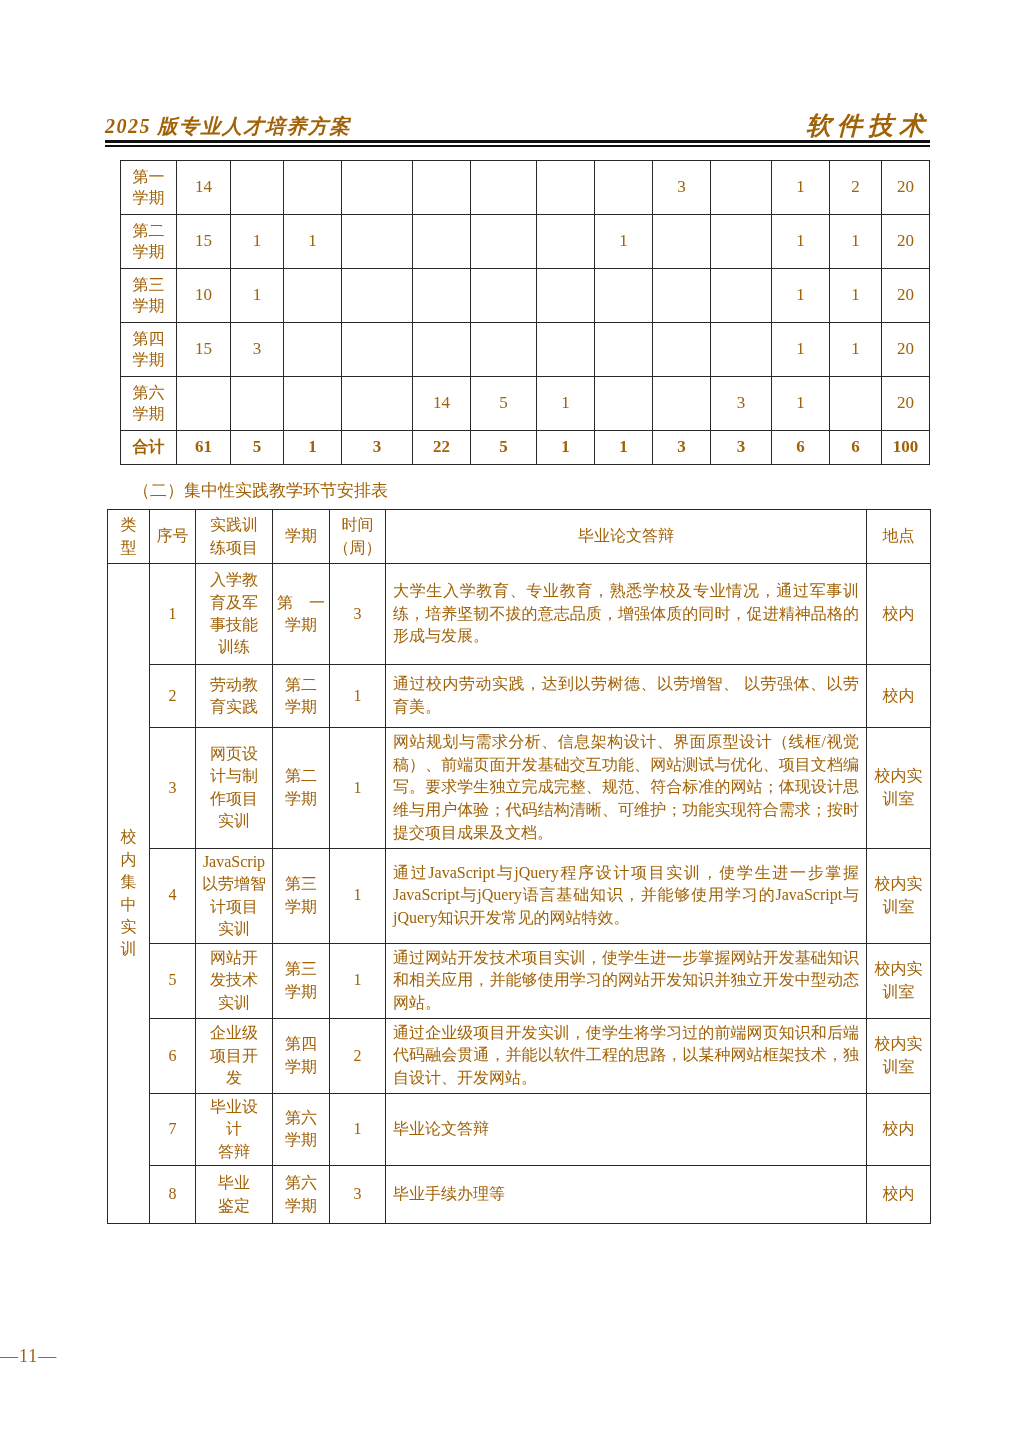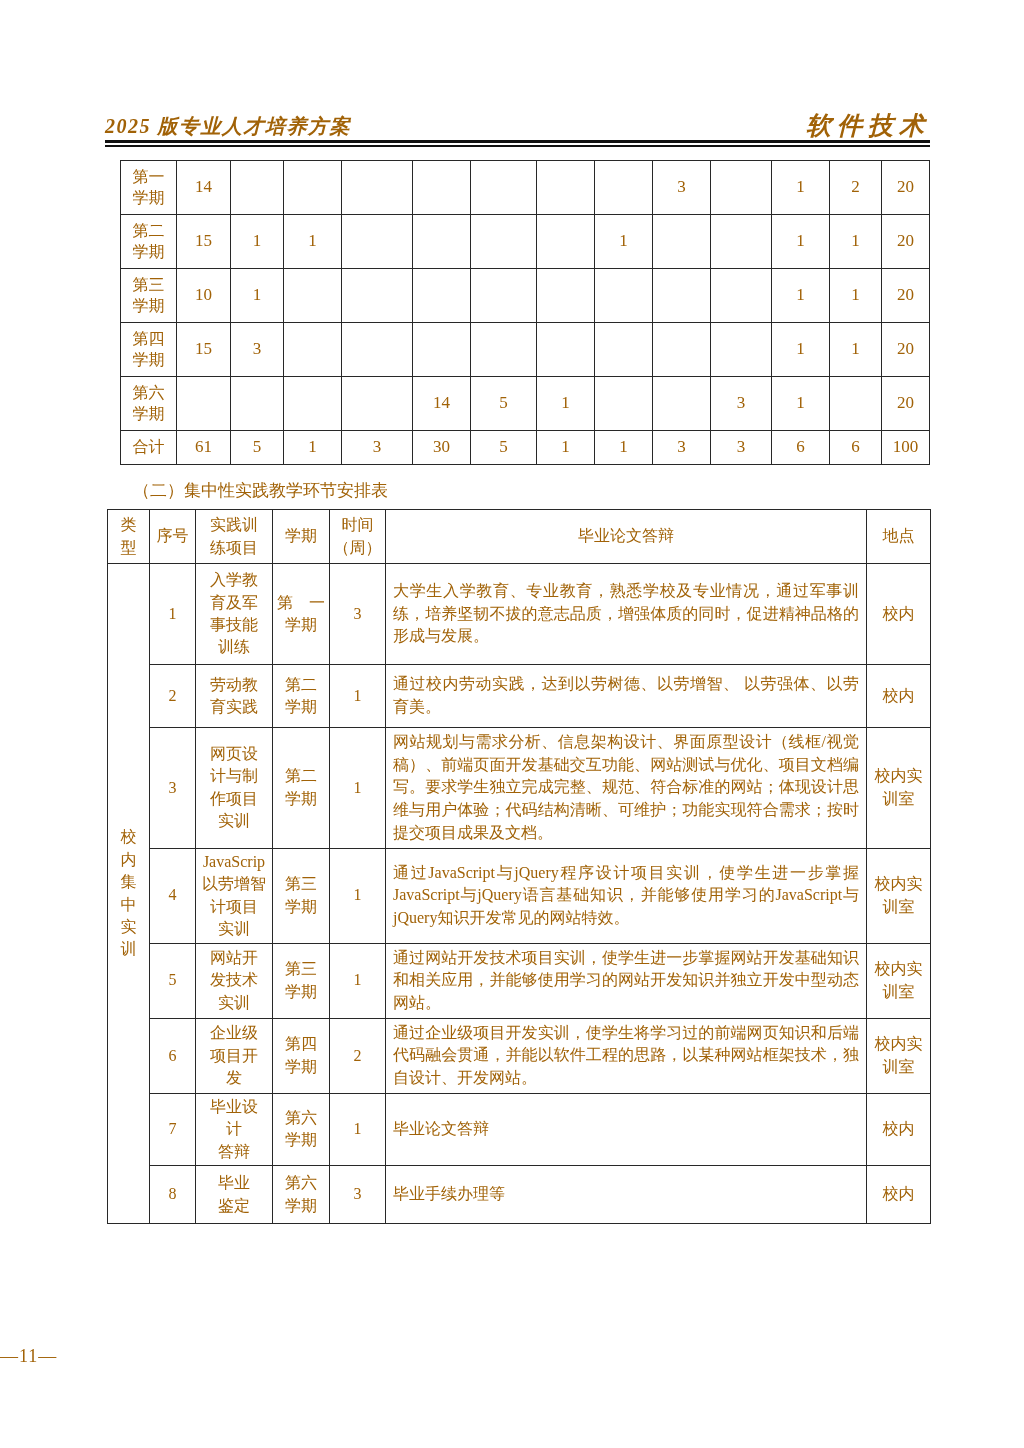--- a/index.html
+++ b/index.html
@@ -37,21 +37,21 @@
   table { border-collapse: collapse; table-layout: fixed; border-radius: 29px; }
   td, th { border: 1px solid #282828; vertical-align: middle; }
   .t1 {
     margin: 13px 0 0 120px;
     width: 809px;
     font-size: 17px;
     text-align: center;
   }
   .t1 td { white-space: pre-line; line-height: 1.3; padding: 1px 2px; }
   .t1 tr { height: 54px; }
-  .t1 tr.total { height: 34px; }
+  .t1 tr.total { height: 34px; font-weight: bold; }
   .t1 td.label { font-size: 16px; }
   
   .section-title {
     margin: 13px 4px 5px 133px;
     font-size: 17px;
     line-height: 26px;
   }
   
   .t2 {
     margin: 0 0 0 107px;
@@ -196,21 +196,21 @@
           <td>1</td>
           <td></td>
           <td>20</td>
         </tr>
         <tr class="total">
           <td class="label">合计</td>
           <td>61</td>
           <td>5</td>
           <td>1</td>
           <td>3</td>
-          <td>30</td>
+          <td>22</td>
           <td>5</td>
           <td>1</td>
           <td>1</td>
           <td>3</td>
           <td>3</td>
           <td>6</td>
           <td>6</td>
           <td>100</td>
         </tr>
       </tbody>

